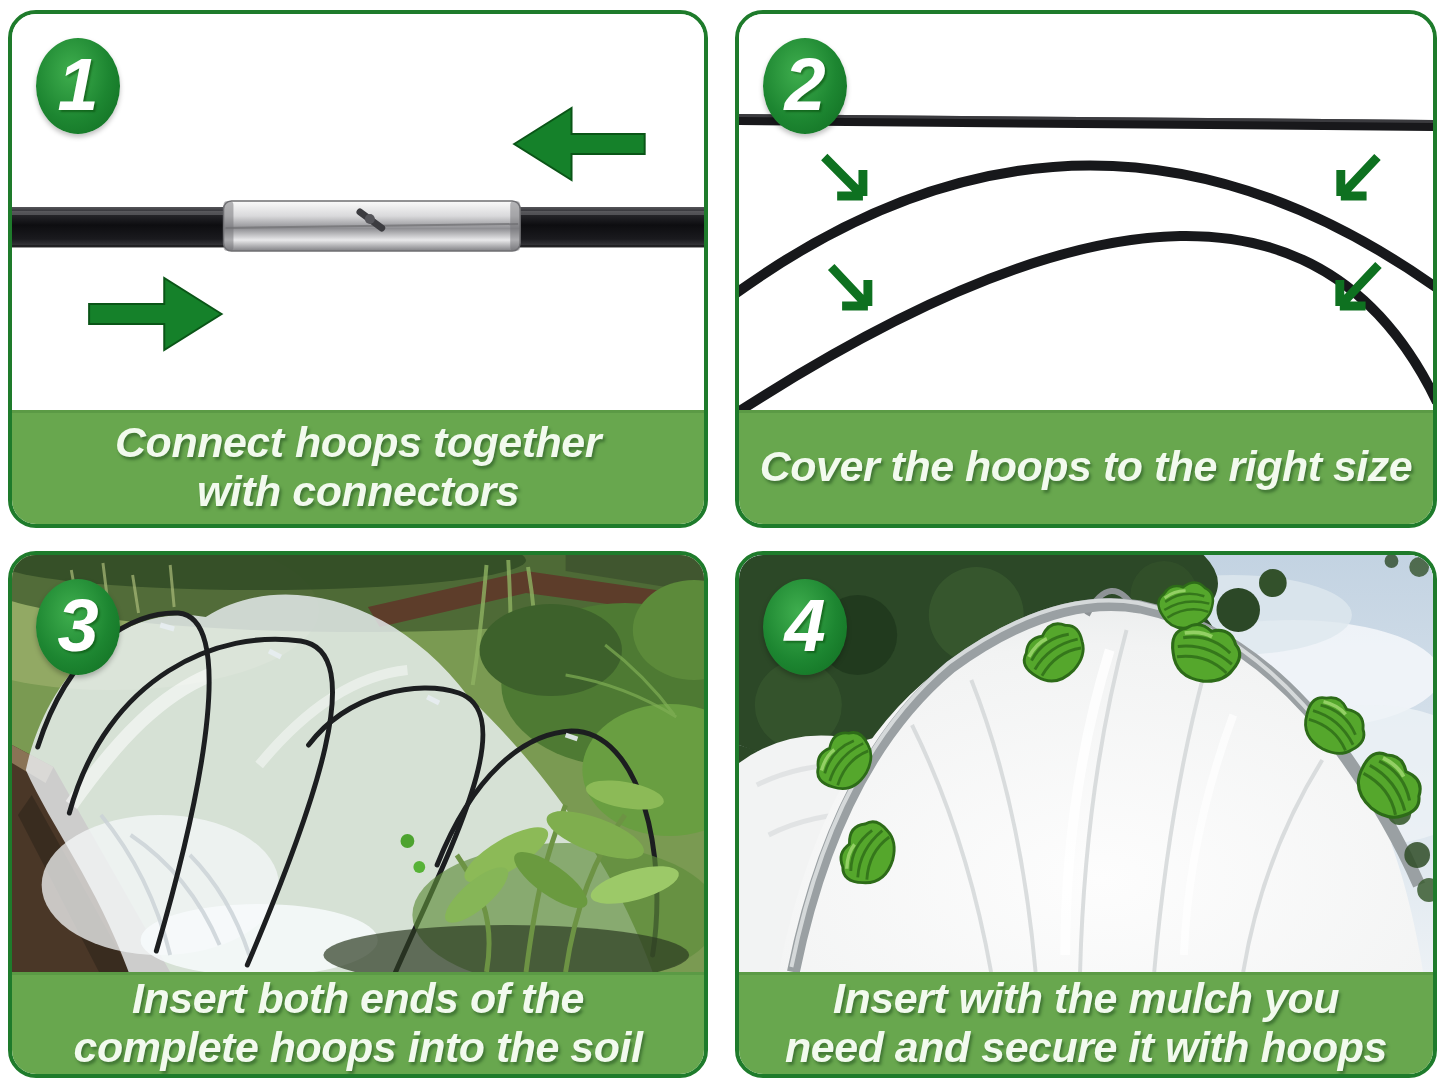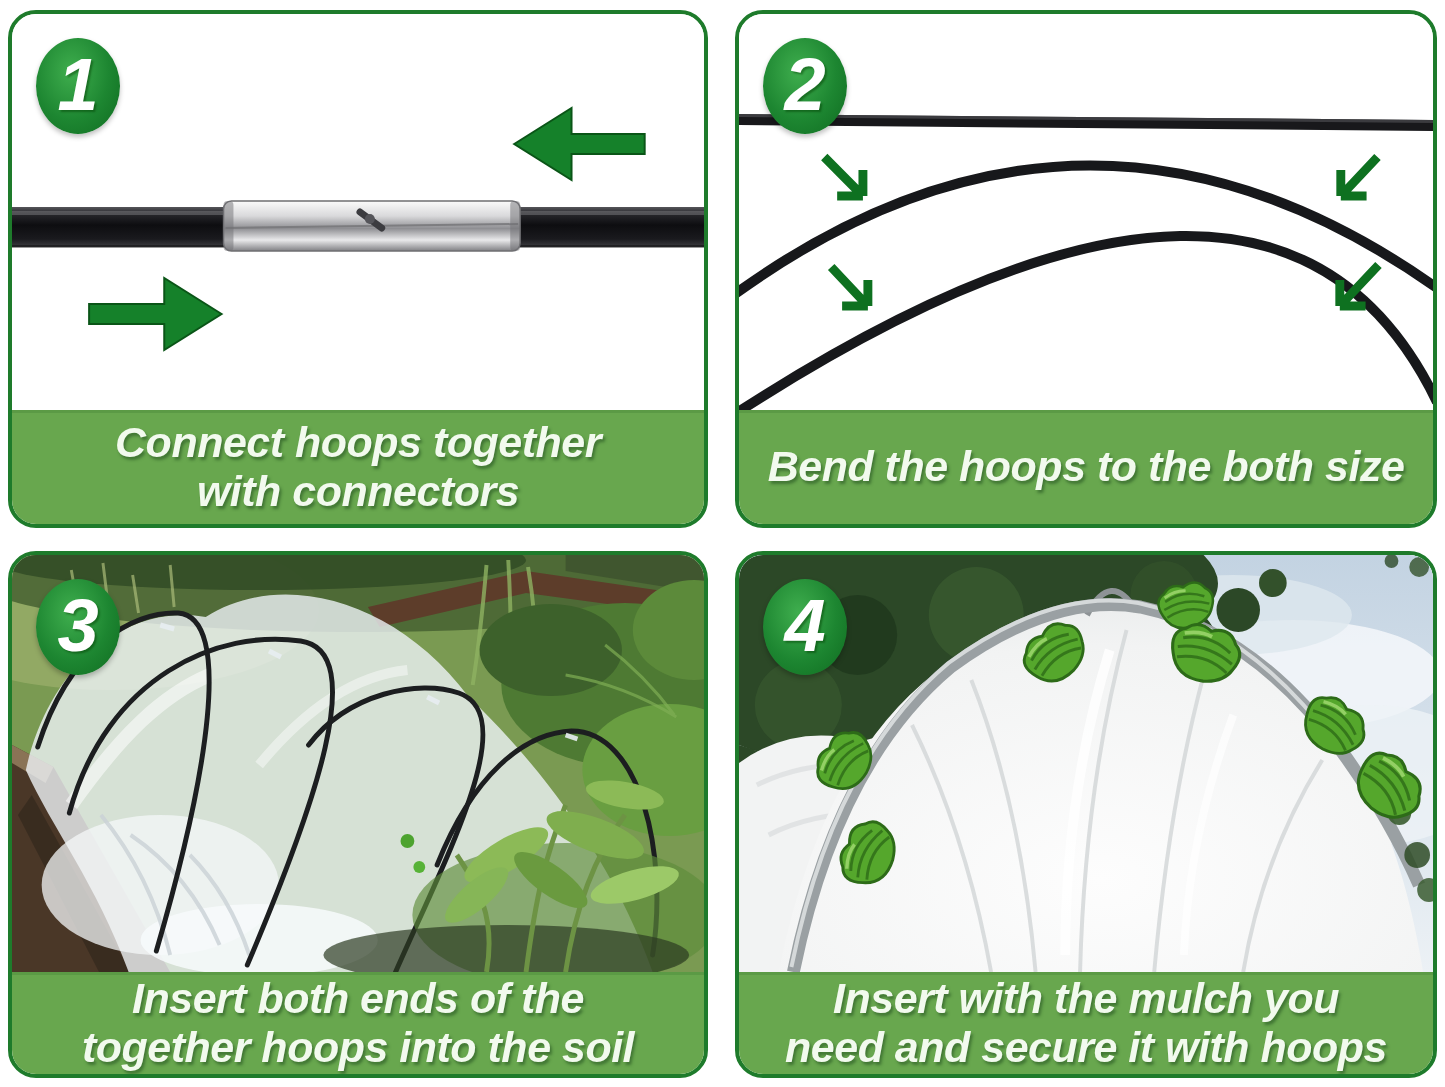--- a/index.html
+++ b/index.html
@@ -148,21 +148,21 @@
         </g>
         <g stroke="#0e7120" stroke-width="9" fill="none">
           <path d="M644,143 L607,182 M607,182 L633,182 M607,182 L607,156"></path>
         </g>
         <g stroke="#0e7120" stroke-width="9" fill="none">
           <path d="M645,251 L606,292 M606,292 L632,292 M606,292 L606,266"></path>
         </g>
       </svg>
     </div>
     <div class="band">
-      <div class="cap-line">Bend the hoops to the both size</div>
+      <div class="cap-line">Cover the hoops to the right size</div>
       <div class="cap-line"></div>
     </div>
   </section>
 
   <section class="panel bottom">
     <div class="art">
       <div class="badge">
         <span>3</span>
       </div>
       <svg viewBox="0 0 700 417" preserveAspectRatio="none">
@@ -215,21 +215,21 @@
           <ellipse transform="rotate(20 590 280)" cx="590" cy="280" rx="52" ry="17" fill="#7fae4e"></ellipse>
           <ellipse transform="rotate(-15 630 330)" cx="630" cy="330" rx="46" ry="15" fill="#9cc968"></ellipse>
           <ellipse transform="rotate(35 545 325)" cx="545" cy="325" rx="44" ry="15" fill="#6a9a3f"></ellipse>
           <ellipse transform="rotate(-40 470 340)" cx="470" cy="340" rx="40" ry="14" fill="#86b657"></ellipse>
           <ellipse transform="rotate(10 620 240)" cx="620" cy="240" rx="40" ry="13" fill="#8cba57"></ellipse>
         </g>
       </svg>
     </div>
     <div class="band">
       <div class="cap-line">Insert both ends of the</div>
-      <div class="cap-line">together hoops into the soil</div>
+      <div class="cap-line">complete hoops into the soil</div>
     </div>
   </section>
 
   <section class="panel bottom">
     <div class="art">
       <div class="badge">
         <span>4</span>
       </div>
       <svg viewBox="0 0 702 417" preserveAspectRatio="none">
         <defs>

